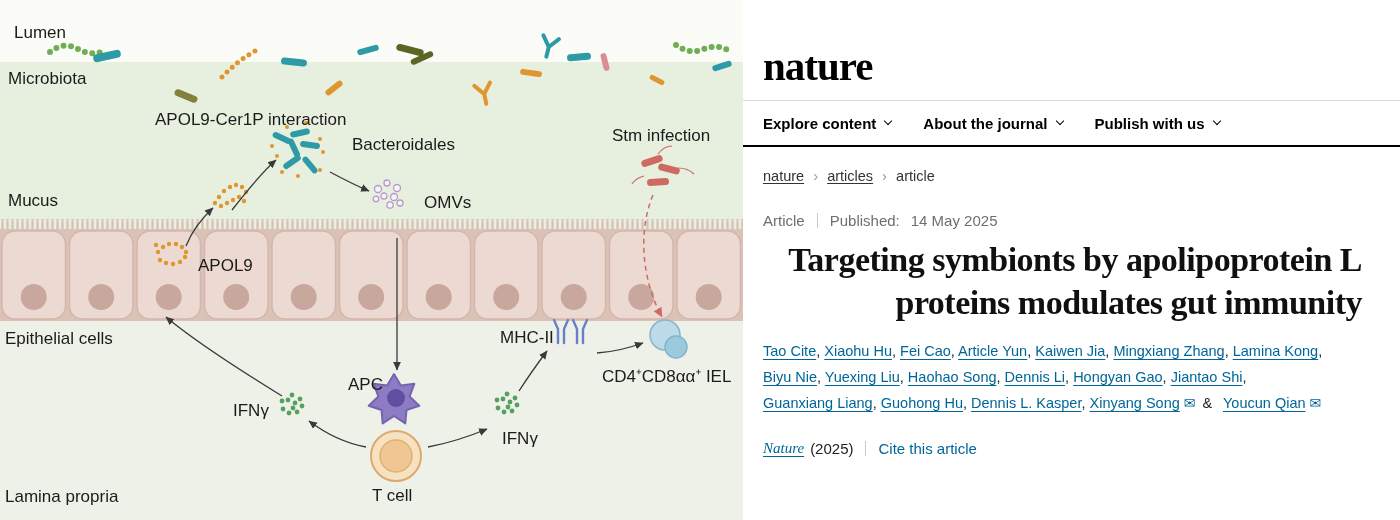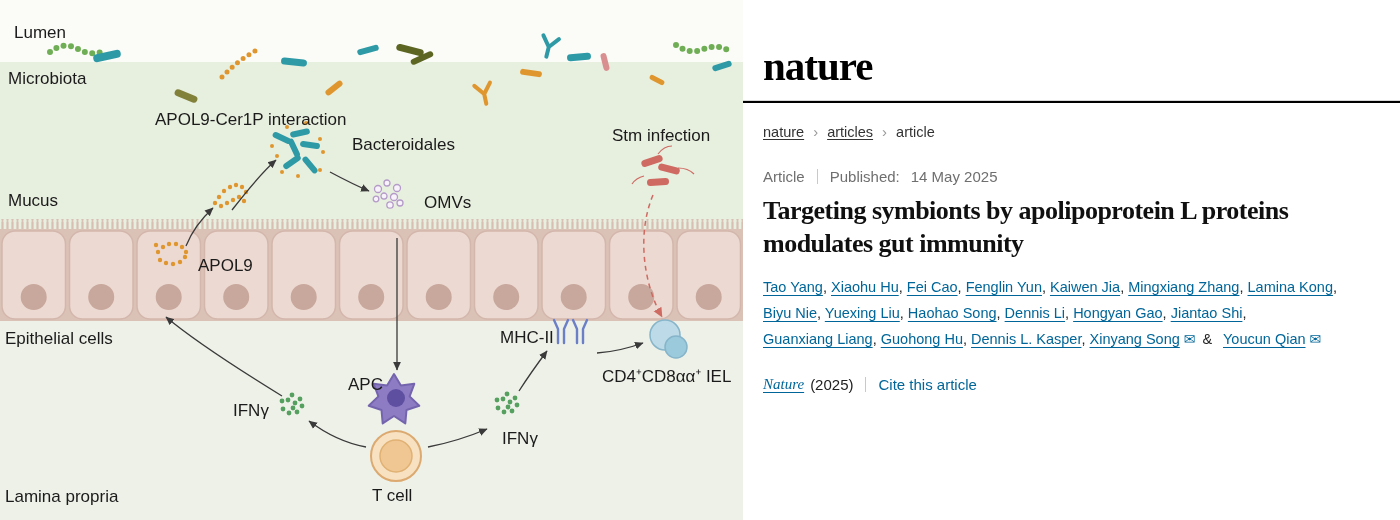--- a/index.html
+++ b/index.html
@@ -47,22 +47,22 @@
   .nav{display:flex;align-items:center;gap:32px;height:44px;font-size:15px;font-weight:700;color:#000;}
   .nav-item{display:flex;align-items:center;cursor:pointer;}
   .chev{width:6px;height:6px;border-right:1.7px solid #000;border-bottom:1.7px solid #000;
         transform:rotate(45deg);margin-left:9px;margin-top:-4px;}
   .breadcrumb{margin-top:20px;font-size:14.5px;color:#333;display:flex;align-items:center;}
   .bc-link{color:#333;text-decoration:underline;text-underline-offset:2px;cursor:pointer;}
   .bc-sep{color:#999;margin:0 9px;font-size:15px;}
   .pub-row{margin-top:28px;font-size:15px;color:var(--muted);display:flex;align-items:center;}
   .vbar{width:1px;height:15px;background:#c9c9c9;margin:0 12px;}
   .pub-date{margin-left:11px;}
-  .title{font-family:"Liberation Serif",serif;font-size:26px;font-weight:700;line-height:1.25;
-         letter-spacing:-0.5px;color:#101010;margin:10px 0 0;max-width:620px;}
+  .title{font-family:"Liberation Serif",serif;font-size:34px;font-weight:700;line-height:1.25;
+         letter-spacing:-0.5px;color:#101010;margin:10px 0 0;max-width:620px;text-align:right;}
   .authors{margin:14px 0 0;font-size:14.5px;line-height:1.8;max-width:622px;color:var(--text);}
   .author{color:var(--link);text-decoration:underline;text-decoration-thickness:1px;
           text-underline-offset:2.5px;cursor:pointer;white-space:nowrap;}
   .sep{color:var(--text);} .sep::after{content:",";}
   .env{color:var(--link);font-size:14px;margin-left:4px;cursor:pointer;}
   .amp{margin:0 7px;color:var(--text);}
   .cite-row{margin-top:24px;font-size:15px;display:flex;align-items:center;}
   .journal-link{font-family:"Liberation Serif",serif;font-style:italic;color:var(--link);
                 text-decoration:underline;text-underline-offset:2.5px;cursor:pointer;}
   .year{margin-left:6px;color:var(--text);}
@@ -316,20 +316,34 @@
         <text class="fig-label" x="5" y="502">Lamina propria</text>
       </g>
     </svg>
   </div>
 
   <div class="article-panel">
     <div class="hpad">
       <a class="logo">nature</a>
     </div>
     <div class="rule-light"></div>
+    <nav class="nav hpad">
+      <div class="nav-item">
+        <span>Explore content</span>
+        <span class="chev"></span>
+      </div>
+      <div class="nav-item">
+        <span>About the journal</span>
+        <span class="chev"></span>
+      </div>
+      <div class="nav-item">
+        <span>Publish with us</span>
+        <span class="chev"></span>
+      </div>
+    </nav>
     <div class="rule-dark"></div>
 
     <div class="hpad">
       <div class="breadcrumb">
         <a class="bc-link">nature</a>
         <span class="bc-sep">›</span>
         <a class="bc-link">articles</a>
         <span class="bc-sep">›</span>
         <span class="bc-current">article</span>
       </div>
@@ -337,24 +351,24 @@
       <div class="pub-row">
         <span>Article</span>
         <span class="vbar"></span>
         <span>Published:</span>
         <span class="pub-date">14 May 2025</span>
       </div>
 
       <h1 class="title">Targeting symbionts by apolipoprotein L proteins modulates gut immunity</h1>
 
       <p class="authors">
-        <a class="author">Tao Yang</a><span class="sep"></span>
+        <a class="author">Tao Cite</a><span class="sep"></span>
         <a class="author">Xiaohu Hu</a><span class="sep"></span>
         <a class="author">Fei Cao</a><span class="sep"></span>
-        <a class="author">Fenglin Yun</a><span class="sep"></span>
+        <a class="author">Article Yun</a><span class="sep"></span>
         <a class="author">Kaiwen Jia</a><span class="sep"></span>
         <a class="author">Mingxiang Zhang</a><span class="sep"></span>
         <a class="author">Lamina Kong</a><span class="sep"></span>
         <a class="author">Biyu Nie</a><span class="sep"></span>
         <a class="author">Yuexing Liu</a><span class="sep"></span>
         <a class="author">Haohao Song</a><span class="sep"></span>
         <a class="author">Dennis Li</a><span class="sep"></span>
         <a class="author">Hongyan Gao</a><span class="sep"></span>
         <a class="author">Jiantao Shi</a><span class="sep"></span>
         <a class="author">Guanxiang Liang</a><span class="sep"></span>

